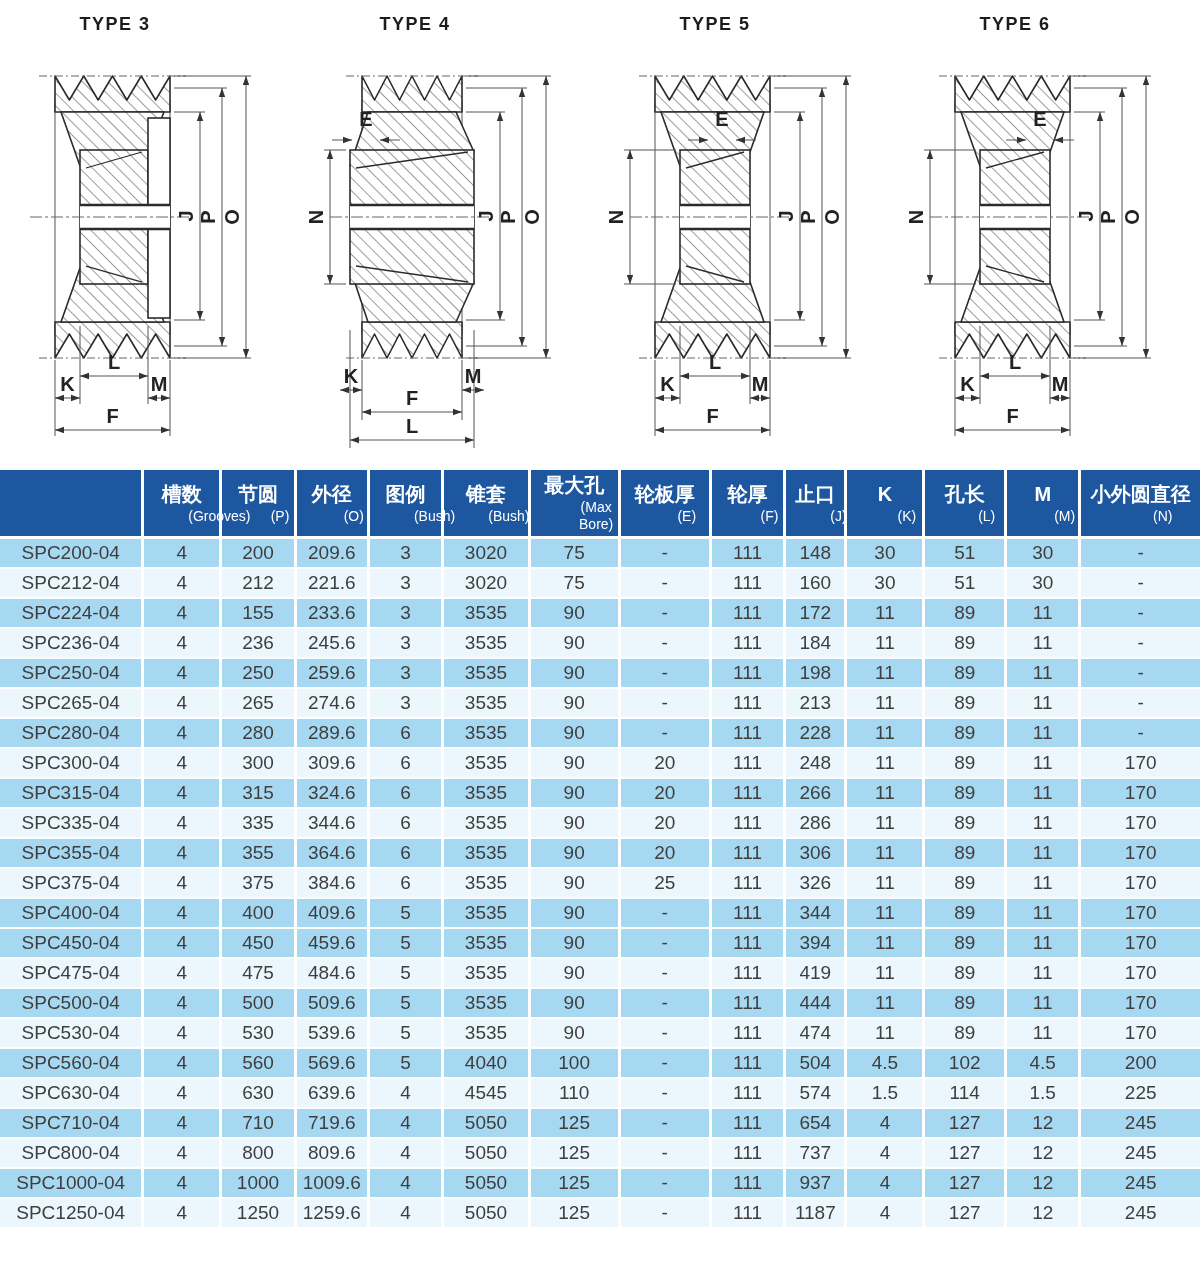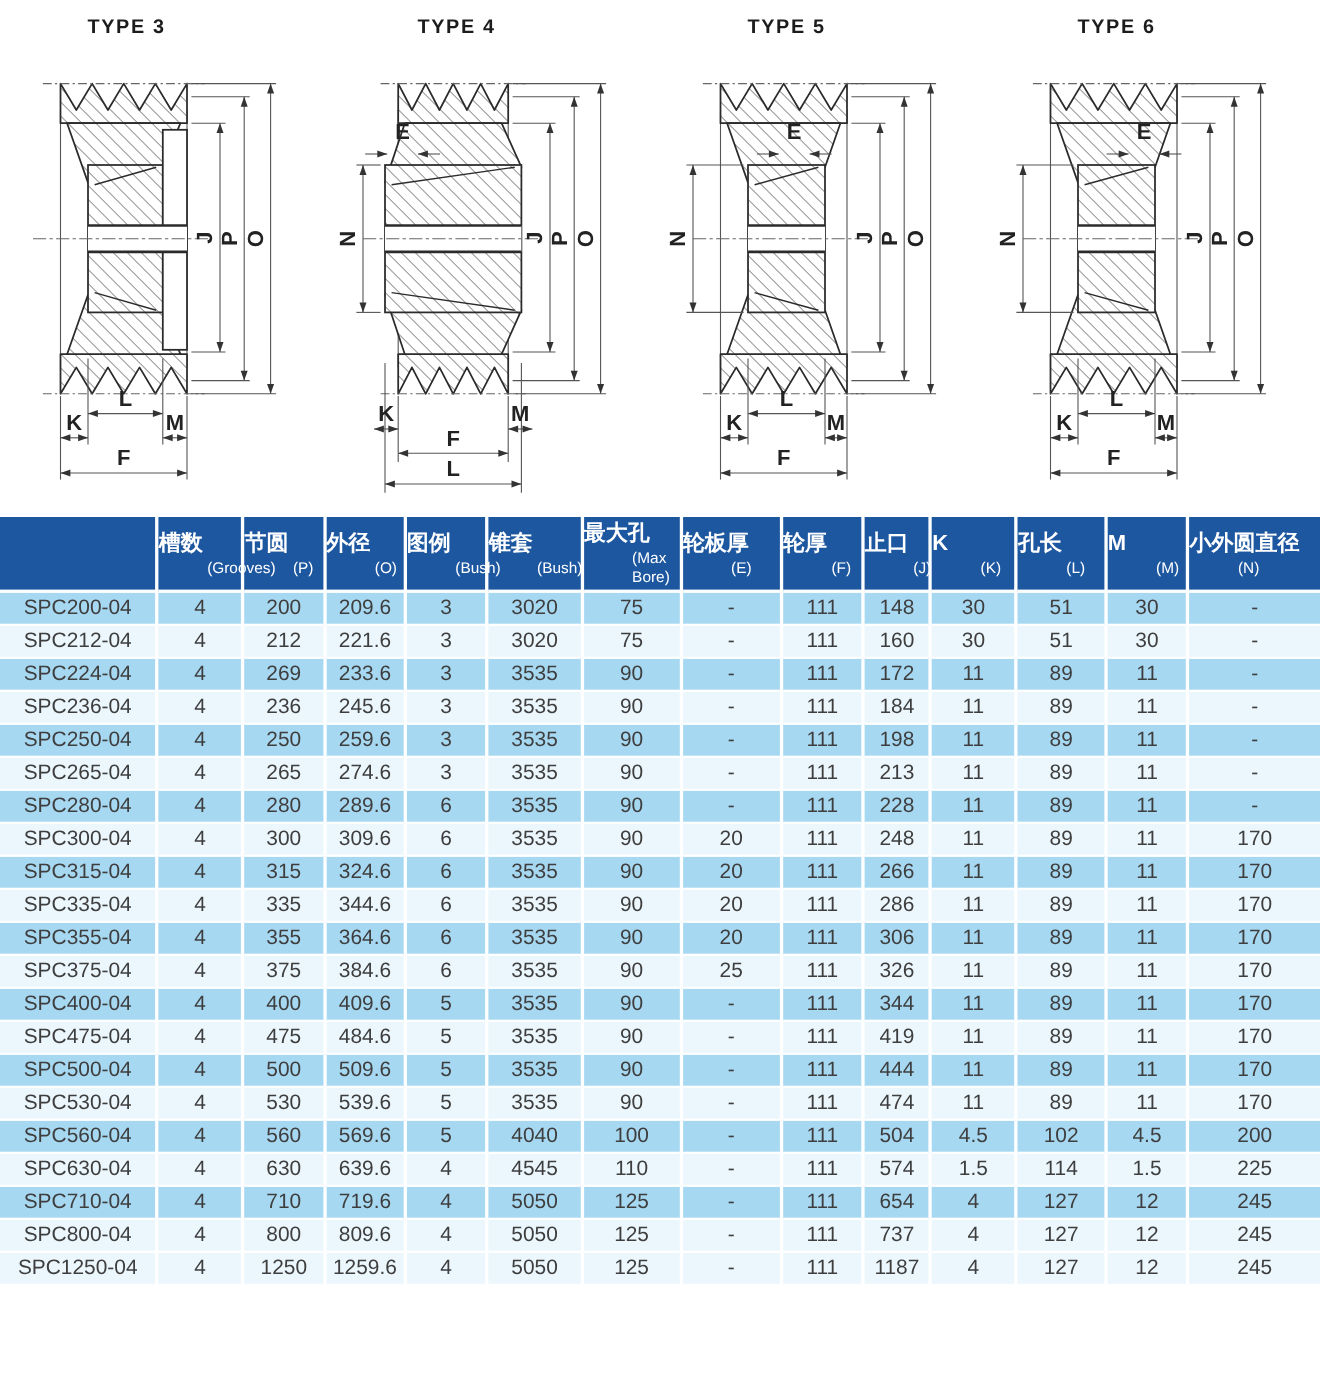--- a/index.html
+++ b/index.html
@@ -2,21 +2,21 @@
 <html><head>
 <meta charset="utf-8">
 <style>
   html,body{margin:0;padding:0;background:#ffffff;}
   .page{width:1200px;height:1265px;overflow:hidden;background:#fff;
         font-family:"Liberation Sans","DejaVu Sans",sans-serif;}
   .diagrams{display:flex;width:1200px;height:470px;background:#fff;}
   .diagram-cell{width:300px;height:606px;position:relative;}
   .diagram-cell svg{display:block;}
   table.spec{width:1200px;border-collapse:collapse;table-layout:fixed;}
-  table.spec th{background:#1d57a0;color:#ffffff;text-align:left;vertical-align:middle;
+  table.spec th{background:#1d57a0;color:#ffffff;text-align:center;vertical-align:middle;
       height:62px;padding:2px 0;border-right:3px solid #ffffff;border-bottom:3px solid #ffffff;
       font-weight:normal;}
   table.spec th:last-child{border-right:none;}
   table.spec th .zh{font-size:20px;font-weight:bold;line-height:1.25;}
   table.spec th .en{font-size:14px;font-weight:normal;line-height:1.2;margin-top:1px;padding-left:44px;}
   table.spec td{height:28px;text-align:center;vertical-align:middle;font-size:19px;
       color:#3e3e3e;padding:0;border-right:3px solid #ffffff;border-bottom:2px solid #ffffff;}
   table.spec td:last-child{border-right:none;}
   table.spec tr.odd td{background:#a7d8f2;}
   table.spec tr.even td{background:#ebf7fd;}
@@ -433,21 +433,21 @@
           <td>111</td>
           <td>160</td>
           <td>30</td>
           <td>51</td>
           <td>30</td>
           <td>-</td>
         </tr>
         <tr class="odd">
           <td>SPC224-04</td>
           <td>4</td>
-          <td>269</td>
+          <td>155</td>
           <td>233.6</td>
           <td>3</td>
           <td>3535</td>
           <td>90</td>
           <td>-</td>
           <td>111</td>
           <td>172</td>
           <td>11</td>
           <td>89</td>
           <td>11</td>
@@ -601,20 +601,36 @@
           <td>SPC400-04</td>
           <td>4</td>
           <td>400</td>
           <td>409.6</td>
           <td>5</td>
           <td>3535</td>
           <td>90</td>
           <td>-</td>
           <td>111</td>
           <td>344</td>
+          <td>11</td>
+          <td>89</td>
+          <td>11</td>
+          <td>170</td>
+        </tr>
+        <tr class="odd">
+          <td>SPC450-04</td>
+          <td>4</td>
+          <td>450</td>
+          <td>459.6</td>
+          <td>5</td>
+          <td>3535</td>
+          <td>90</td>
+          <td>-</td>
+          <td>111</td>
+          <td>394</td>
           <td>11</td>
           <td>89</td>
           <td>11</td>
           <td>170</td>
         </tr>
         <tr class="even">
           <td>SPC475-04</td>
           <td>4</td>
           <td>475</td>
           <td>484.6</td>
@@ -713,20 +729,36 @@
           <td>SPC800-04</td>
           <td>4</td>
           <td>800</td>
           <td>809.6</td>
           <td>4</td>
           <td>5050</td>
           <td>125</td>
           <td>-</td>
           <td>111</td>
           <td>737</td>
+          <td>4</td>
+          <td>127</td>
+          <td>12</td>
+          <td>245</td>
+        </tr>
+        <tr class="odd">
+          <td>SPC1000-04</td>
+          <td>4</td>
+          <td>1000</td>
+          <td>1009.6</td>
+          <td>4</td>
+          <td>5050</td>
+          <td>125</td>
+          <td>-</td>
+          <td>111</td>
+          <td>937</td>
           <td>4</td>
           <td>127</td>
           <td>12</td>
           <td>245</td>
         </tr>
         <tr class="even">
           <td>SPC1250-04</td>
           <td>4</td>
           <td>1250</td>
           <td>1259.6</td>

